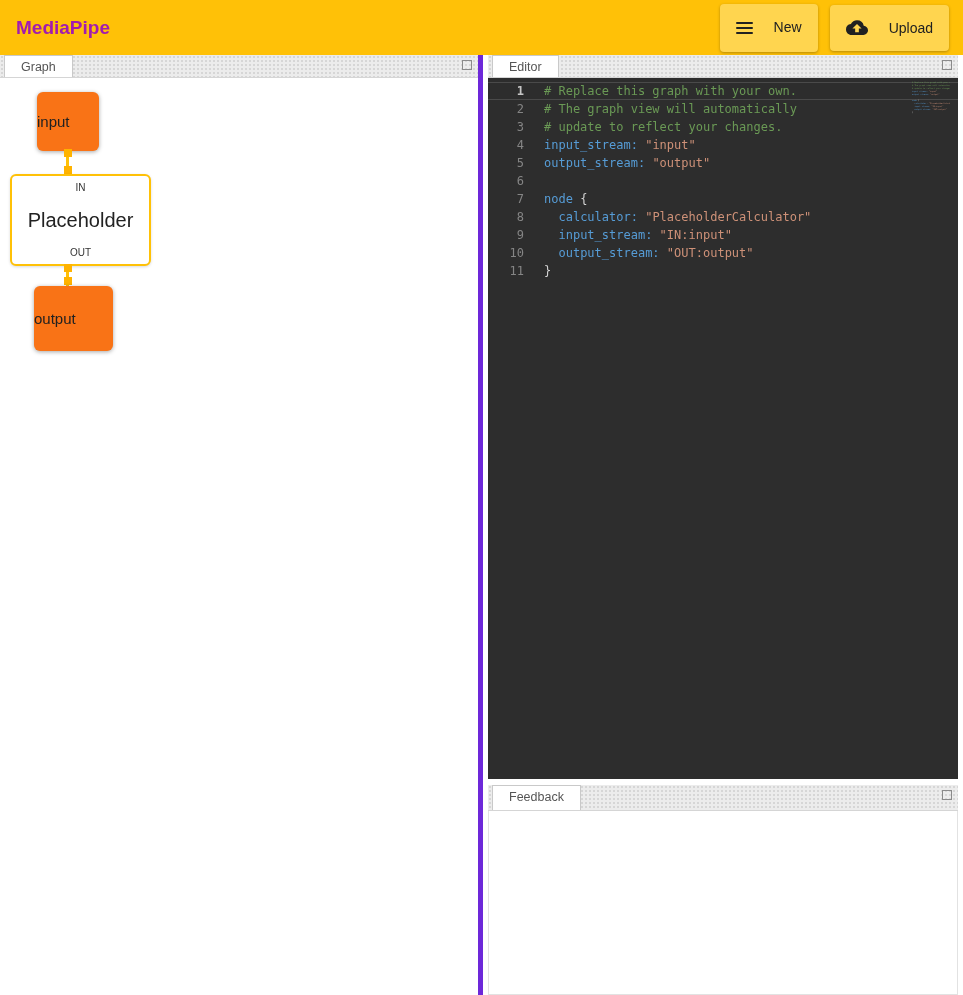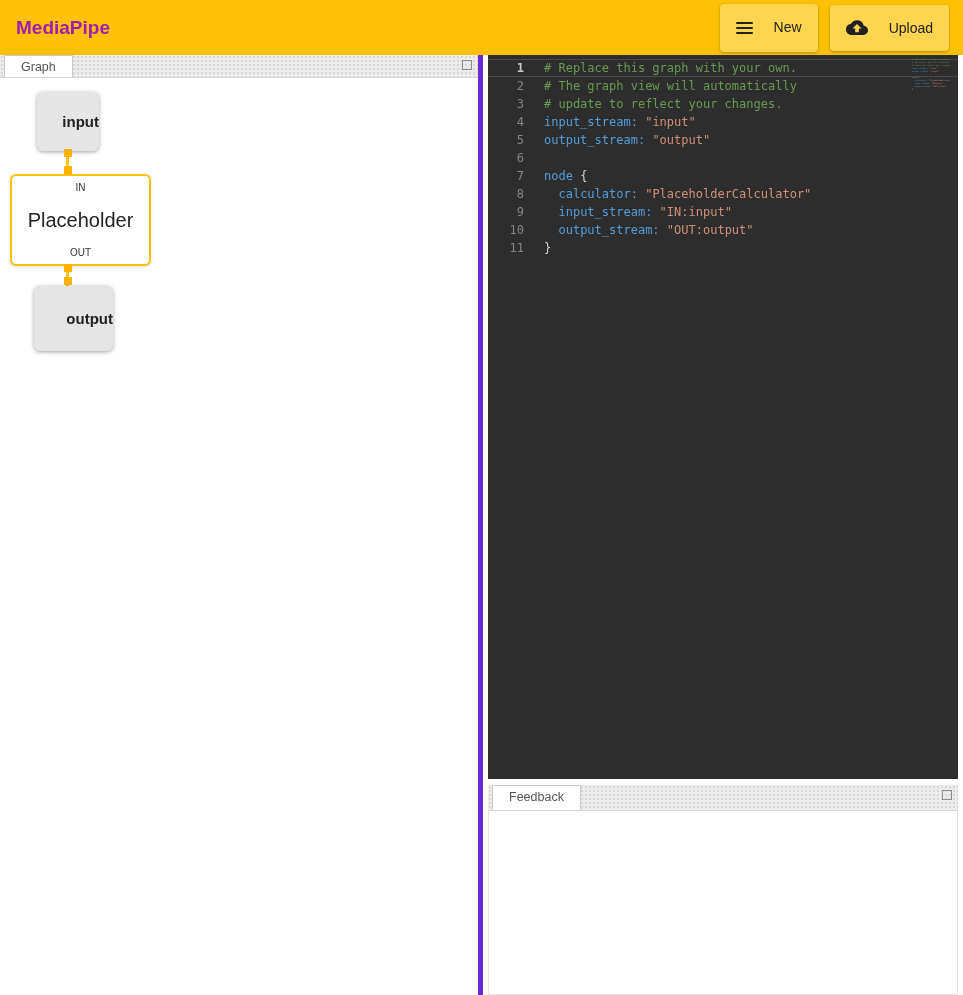--- a/index.html
+++ b/index.html
@@ -50,23 +50,23 @@
   }
   .maximize-icon {
     position: absolute; right: 6px; top: 5px;
     width: 10px; height: 10px;
     border: 1px solid #8a8a8a; background: transparent;
   }
 
   
   .graph-canvas { position: relative; flex: 1; background: #fff; }
   .gnode {
-    position: absolute; background: #e5e5e5; border-radius: 6px;
-    display: flex; align-items: center; justify-content: flex-end;
-    font-weight: bold; font-size: 15px; color: #212121;
+    position: absolute; background: #f97316; border-radius: 6px;
+    display: flex; align-items: center; justify-content: flex-start;
+    font-weight: normal; font-size: 15px; color: #212121;
     box-shadow: 0 1px 4px rgba(0,0,0,0.35); cursor: move;
   }
   .gnode.input  { left: 37px; top: 14px;  width: 62px; height: 59px; }
   .gnode.output { left: 34px; top: 208px; width: 79px; height: 65px; }
   .pnode {
     position: absolute; left: 10px; top: 96px; width: 141px; height: 92px;
     background: #fff; border: 2px solid #FFC107; border-radius: 6px;
     display: flex; flex-direction: column; align-items: center; justify-content: space-between;
     padding: 6px 0; box-shadow: 0 1px 3px rgba(0,0,0,0.15); cursor: move;
   }
@@ -154,20 +154,24 @@
 
       <div class="gnode output">
         <span>output</span>
       </div>
     </div>
   </div>
 
   <div class="right-col">
 
     <div class="editor-panel">
+      <div class="tab-strip">
+        <div class="tab">Editor</div>
+        <span class="maximize-icon"></span>
+      </div>
       <div class="code-area">
         <div>
             <div class="code-row current">
               <span class="line-num current-num">1</span>
               <span class="line-code"><span class="tok-comment"># Replace this graph with your own.</span></span>
             </div>
             <div class="code-row">
               <span class="line-num">2</span>
               <span class="line-code"><span class="tok-comment"># The graph view will automatically</span></span>
             </div>

